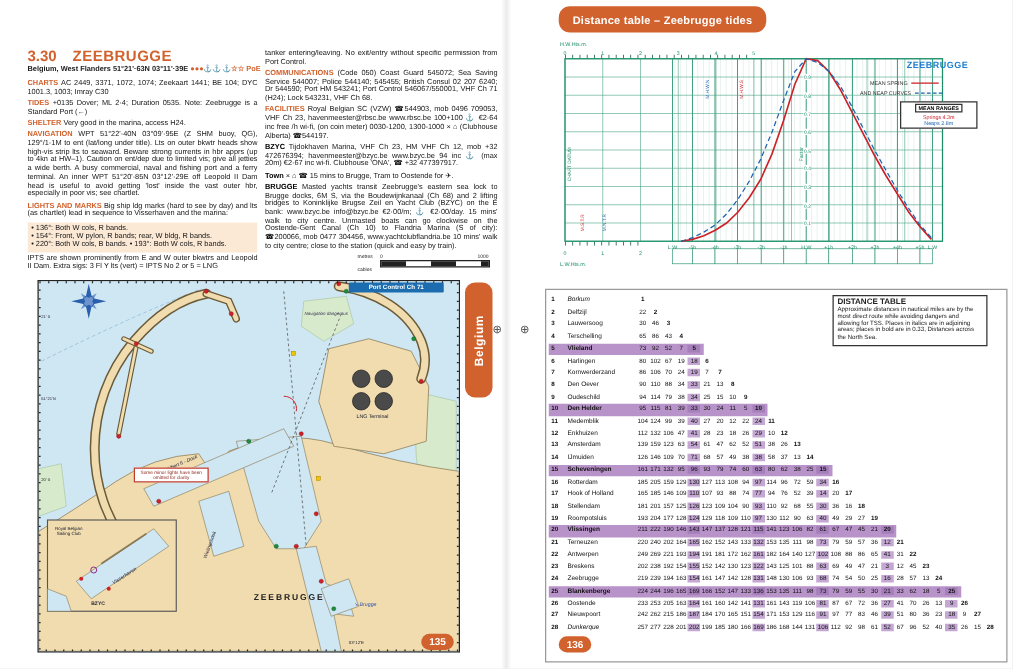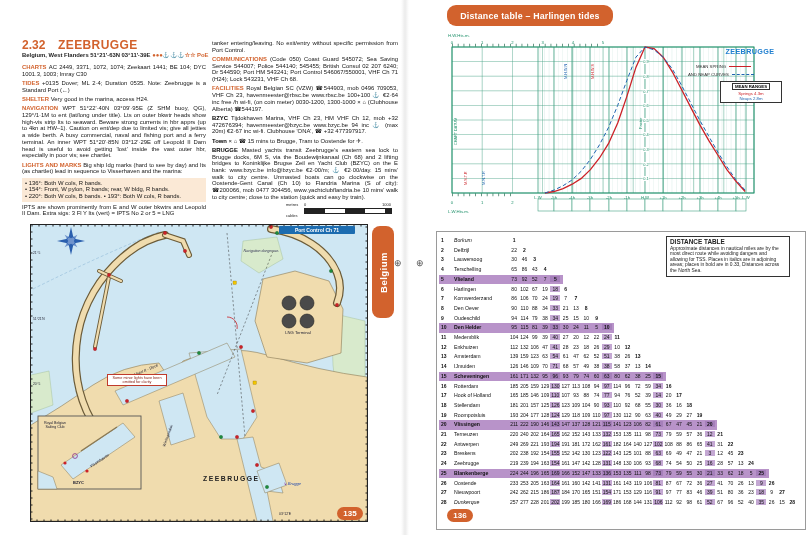--- a/index.html
+++ b/index.html
@@ -59,21 +59,21 @@
   .dt-info .t{font-weight:bold;font-size:6.4px;margin-bottom:1px;}
 </style>
 </head>
 <body>
 
 <div class="book">
   <div class="abs gutter"></div>
 
 
   <div class="abs sec-row">
-    <span class="sec-num">2.32</span>
+    <span class="sec-num">3.30</span>
     <span class="sec-title">ZEEBRUGGE</span>
   </div>
   <div class="abs sub-row">
     <span>Belgium, West Flanders 51°21'·63N 03°11'·39E</span>
     <span class="sub-sym">●●●⚓⚓⚓☆☆</span>
     <span class="sub-sym">PoE</span>
   </div>
 
   <div class="col" id="col1">
       <div class="para"><span class="plabel">CHARTS </span>AC 2449, 3371, 1072, 1074; Zeekaart 1441; BE 104; DYC 1001.3, 1003; Imray C30</div>
@@ -205,21 +205,21 @@
     <div class="mlabel" style="left:248px;top:287px;font-size:3.5px;">03°12'E</div>
   </div>
 
   <div class="abs belgium-tab">
       <span>Belgium</span>
     </div>
   <div class="abs pagenum" style="left:337px;top:507px;">135</div>
   <div class="abs regmark" style="left:394px;top:258px;">⊕</div>
   <div class="abs regmark" style="left:416px;top:258px;">⊕</div>
 
-  <div class="abs hdr" style="left:447px;top:5px;width:166px;height:21px;">Distance table – Harlingen tides</div>
+  <div class="abs hdr" style="left:447px;top:5px;width:166px;height:21px;">Distance table – Zeebrugge tides</div>
 
   <div class="abs tide">
     <svg id="tide-svg" width="350" height="190" viewBox="0 0 350 190">
         <line x1="4" y1="14" x2="4" y2="160" stroke="#43a183" stroke-width="0.55" opacity="0.85"></line>
         <line x1="34.2" y1="14" x2="34.2" y2="160" stroke="#43a183" stroke-width="0.55" opacity="0.85"></line>
         <line x1="64.4" y1="14" x2="64.4" y2="160" stroke="#43a183" stroke-width="0.55" opacity="0.85"></line>
         <line x1="94.6" y1="14" x2="94.6" y2="160" stroke="#43a183" stroke-width="0.55" opacity="0.85"></line>
         <line x1="124.8" y1="14" x2="124.8" y2="160" stroke="#43a183" stroke-width="0.55" opacity="0.85"></line>
         <line x1="155" y1="14" x2="155" y2="160" stroke="#43a183" stroke-width="0.55" opacity="0.85"></line>
         <line x1="185.2" y1="14" x2="185.2" y2="160" stroke="#43a183" stroke-width="0.55" opacity="0.85"></line>

